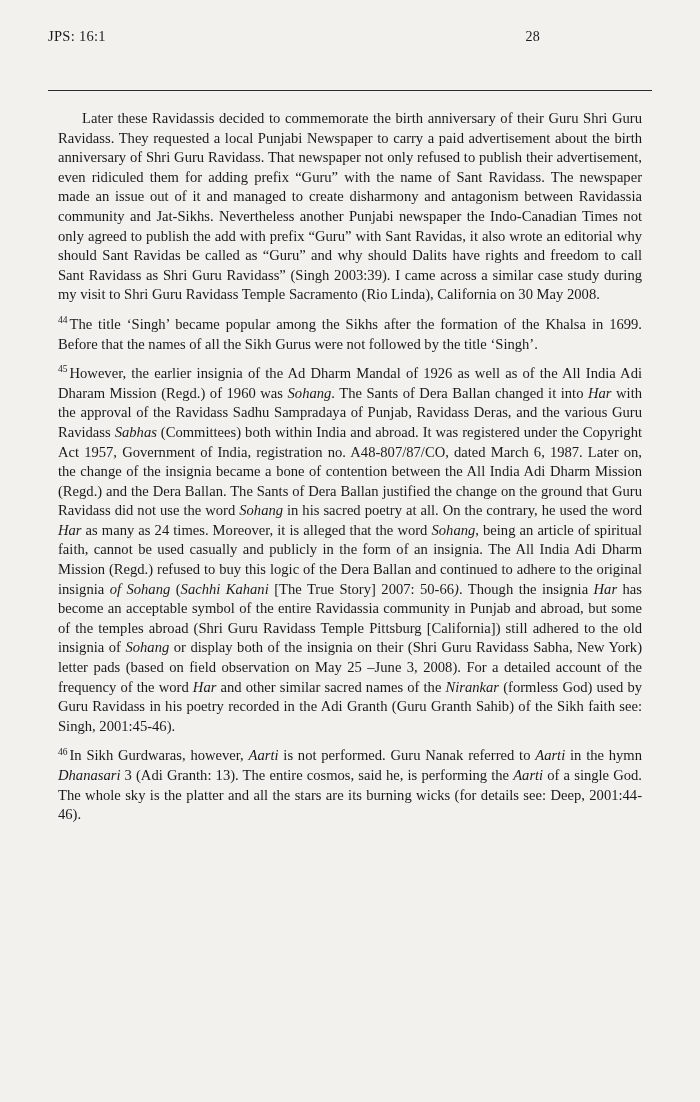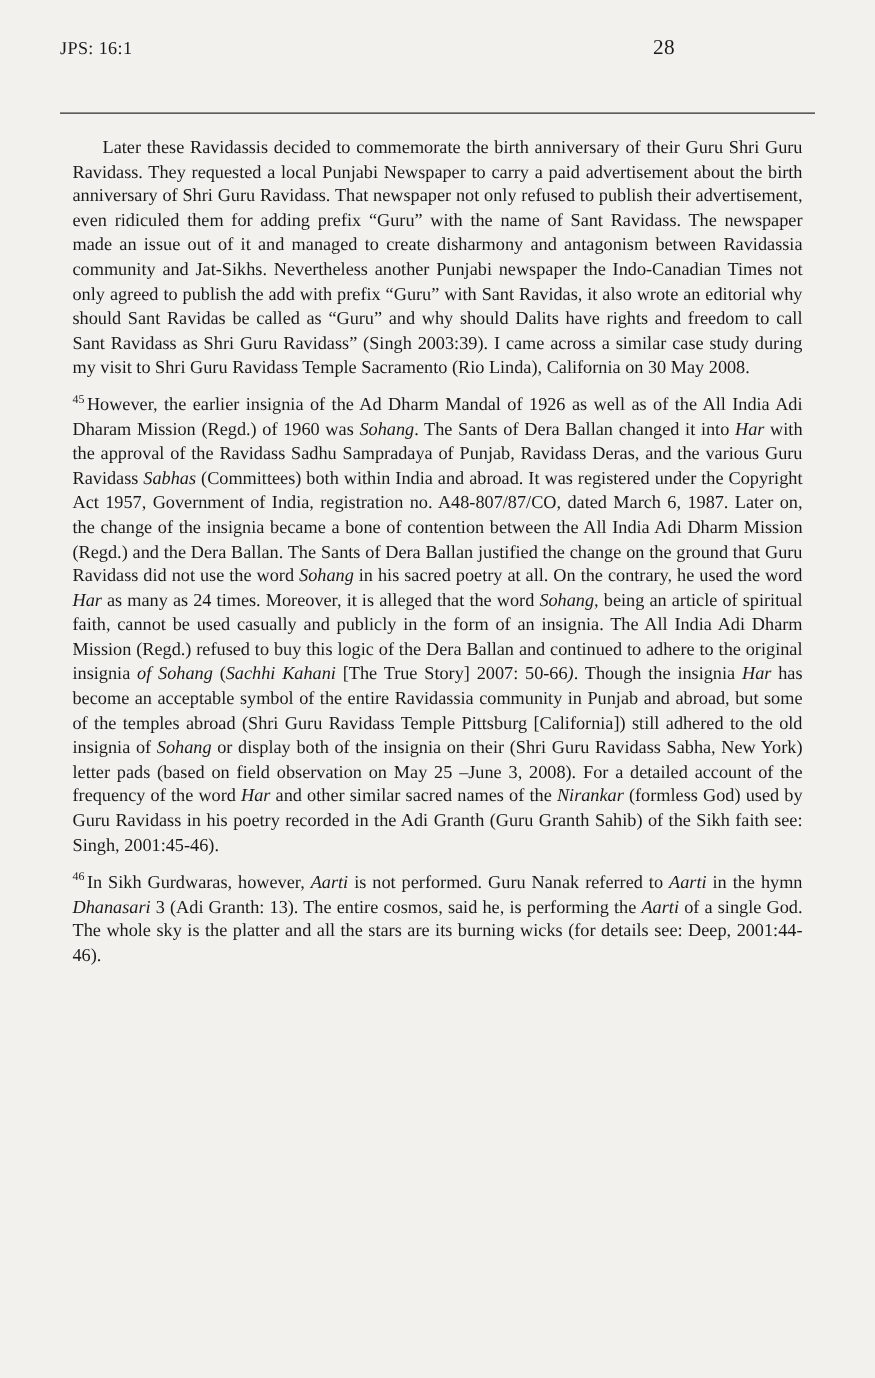--- a/index.html
+++ b/index.html
@@ -30,21 +30,21 @@
     display: flex;
     justify-content: space-between;
     align-items: baseline;
     font-size: 14.5px;
     letter-spacing: 0.3px;
   }
   .header .journal {
     font-size: 14.5px;
   }
   .header .pageno {
-    font-size: 17px;
+    font-size: 14px;
   }
   .rule {
     position: absolute;
     top: 90px;
     left: 48px;
     width: 604px;
     height: 1px;
     background: #2b2b2b;
   }
   .content {
@@ -83,18 +83,19 @@
   <div class="header">
     <span class="journal">JPS: 16:1</span>
     <span class="pageno">28</span>
   </div>
 
   <div class="rule"></div>
 
   <div class="content">
     <p class="body-para">Later these Ravidassis decided to commemorate the birth anniversary of their Guru Shri Guru Ravidass. They requested a local Punjabi Newspaper to carry a paid advertisement about the birth anniversary of Shri Guru Ravidass. That newspaper not only refused to publish their advertisement, even ridiculed them for adding prefix “Guru” with the name of Sant Ravidass. The newspaper made an issue out of it and managed to create disharmony and antagonism between Ravidassia community and Jat-Sikhs. Nevertheless another Punjabi newspaper the Indo-Canadian Times not only agreed to publish the add with prefix “Guru” with Sant Ravidas, it also wrote an editorial why should Sant Ravidas be called as “Guru” and why should Dalits have rights and freedom to call Sant Ravidass as Shri Guru Ravidass” (Singh 2003:39). I came across a similar case study during my visit to Shri Guru Ravidass Temple Sacramento (Rio Linda), California on 30 May 2008.</p>
     <div id="footnotes">
+        <p class="footnote"><span class="fnmark">44</span><span>The title ‘Singh’ became popular among the Sikhs after the formation of the Khalsa in 1699. Before that the names of all the Sikh Gurus were not followed by the title ‘Singh’.</span></p>
         <p class="footnote"><span class="fnmark">45</span><span>However, the earlier insignia of the Ad Dharm Mandal of 1926 as well as of the All India Adi Dharam Mission (Regd.) of 1960 was </span><i>Sohang</i><span>. The Sants of Dera Ballan changed it into </span><i>Har</i><span> with the approval of the Ravidass Sadhu Sampradaya of Punjab, Ravidass Deras, and the various Guru Ravidass </span><i>Sabhas</i><span> (Committees) both within India and abroad. It was registered under the Copyright Act 1957, Government of India, registration no. A48-807/87/CO, dated March 6, 1987. Later on, the change of the insignia became a bone of contention between the All India Adi Dharm Mission (Regd.) and the Dera Ballan. The Sants of Dera Ballan justified the change on the ground that Guru Ravidass did not use the word </span><i>Sohang</i><span> in his sacred poetry at all. On the contrary, he used the word </span><i>Har</i><span> as many as 24 times. Moreover, it is alleged that the word </span><i>Sohang</i><span>, being an article of spiritual faith, cannot be used casually and publicly in the form of an insignia. The All India Adi Dharm Mission (Regd.) refused to buy this logic of the Dera Ballan and continued to adhere to the original insignia </span><i>of Sohang</i><span> (</span><i>Sachhi Kahani</i><span> [The True Story] 2007: 50-66</span><i>)</i><span>. Though the insignia </span><i>Har</i><span> has become an acceptable symbol of the entire Ravidassia community in Punjab and abroad, but some of the temples abroad (Shri Guru Ravidass Temple Pittsburg [California]) still adhered to the old insignia of </span><i>Sohang</i><span> or display both of the insignia on their (Shri Guru Ravidass Sabha, New York) letter pads (based on field observation on May 25 –June 3, 2008). For a detailed account of the frequency of the word </span><i>Har</i><span> and other similar sacred names of the </span><i>Nirankar</i><span> (formless God) used by Guru Ravidass in his poetry recorded in the Adi Granth (Guru Granth Sahib) of the Sikh faith see: Singh, 2001:45-46).</span></p>
         <p class="footnote"><span class="fnmark">46</span><span>In Sikh Gurdwaras, however, </span><i>Aarti</i><span> is not performed. Guru Nanak referred to </span><i>Aarti</i><span> in the hymn </span><i>Dhanasari</i><span> 3 (Adi Granth: 13). The entire cosmos, said he, is performing the </span><i>Aarti</i><span> of a single God. The whole sky is the platter and all the stars are its burning wicks (for details see: Deep, 2001:44-46).</span></p>
       </div>
   </div>
 
 </div>
 
 </body></html>

